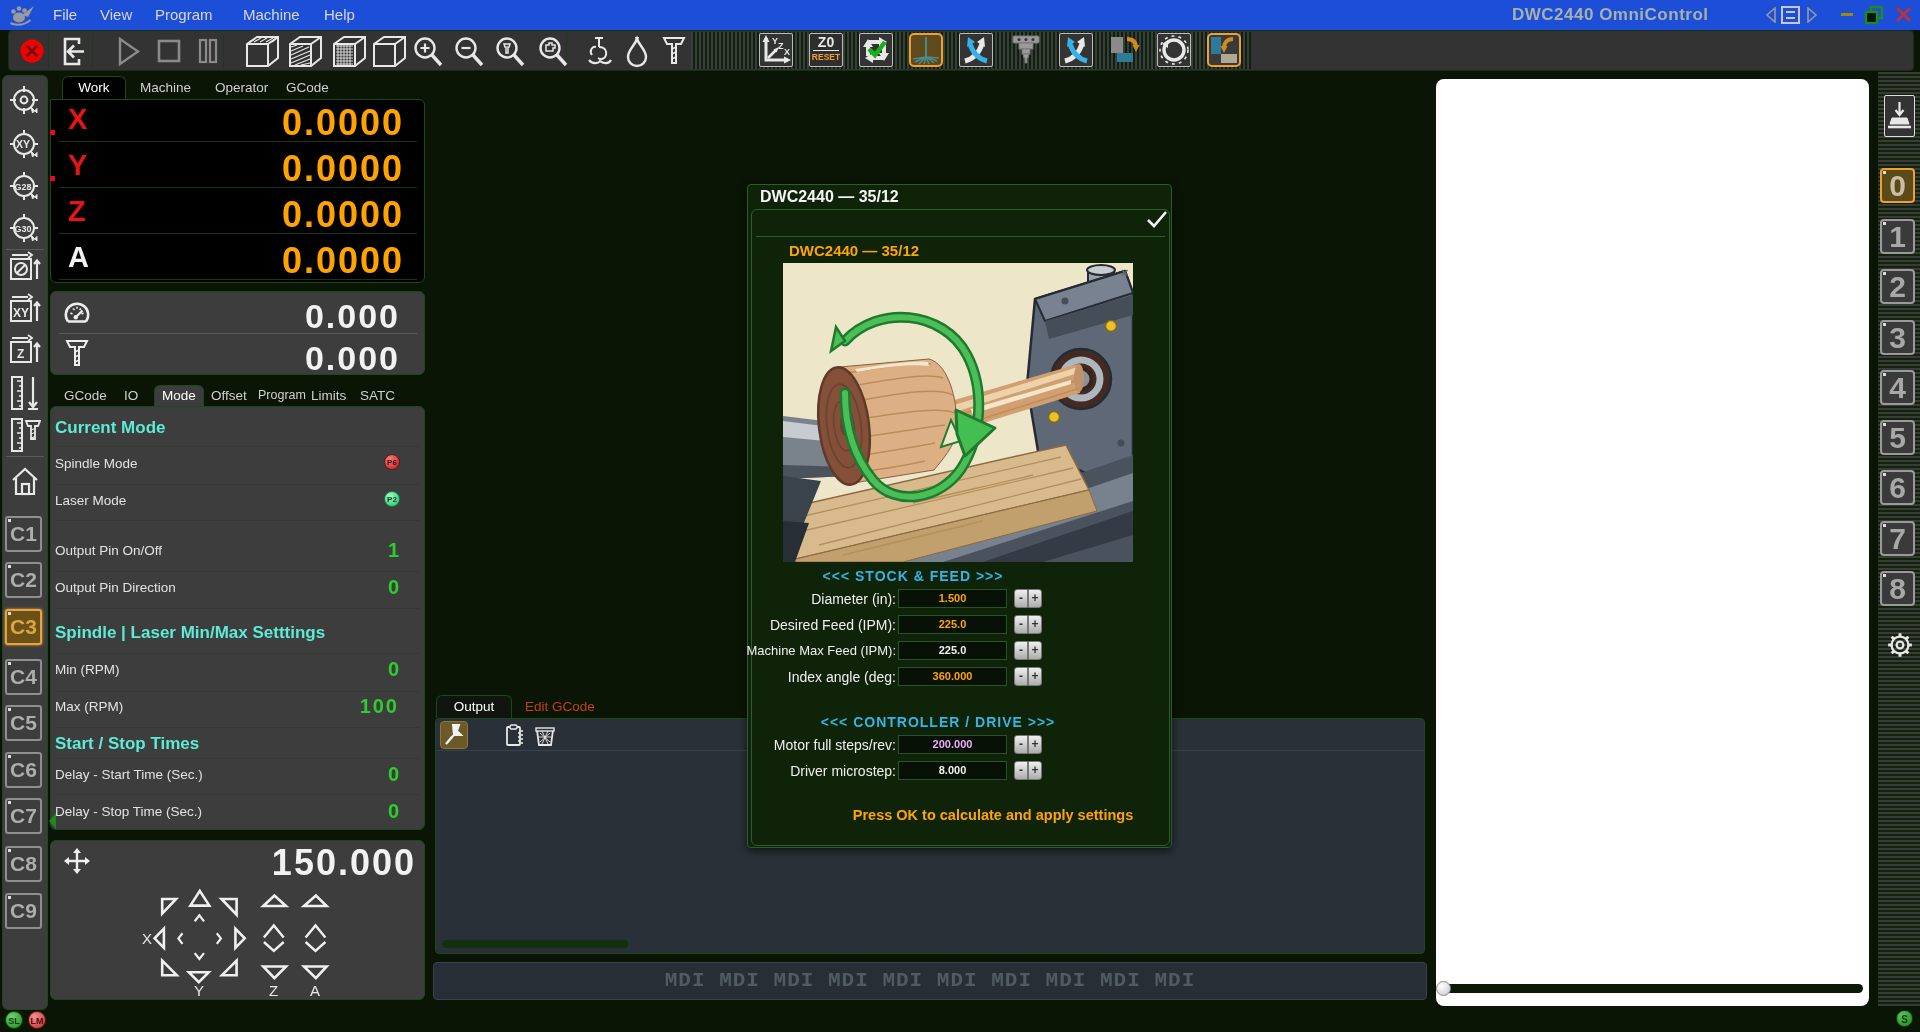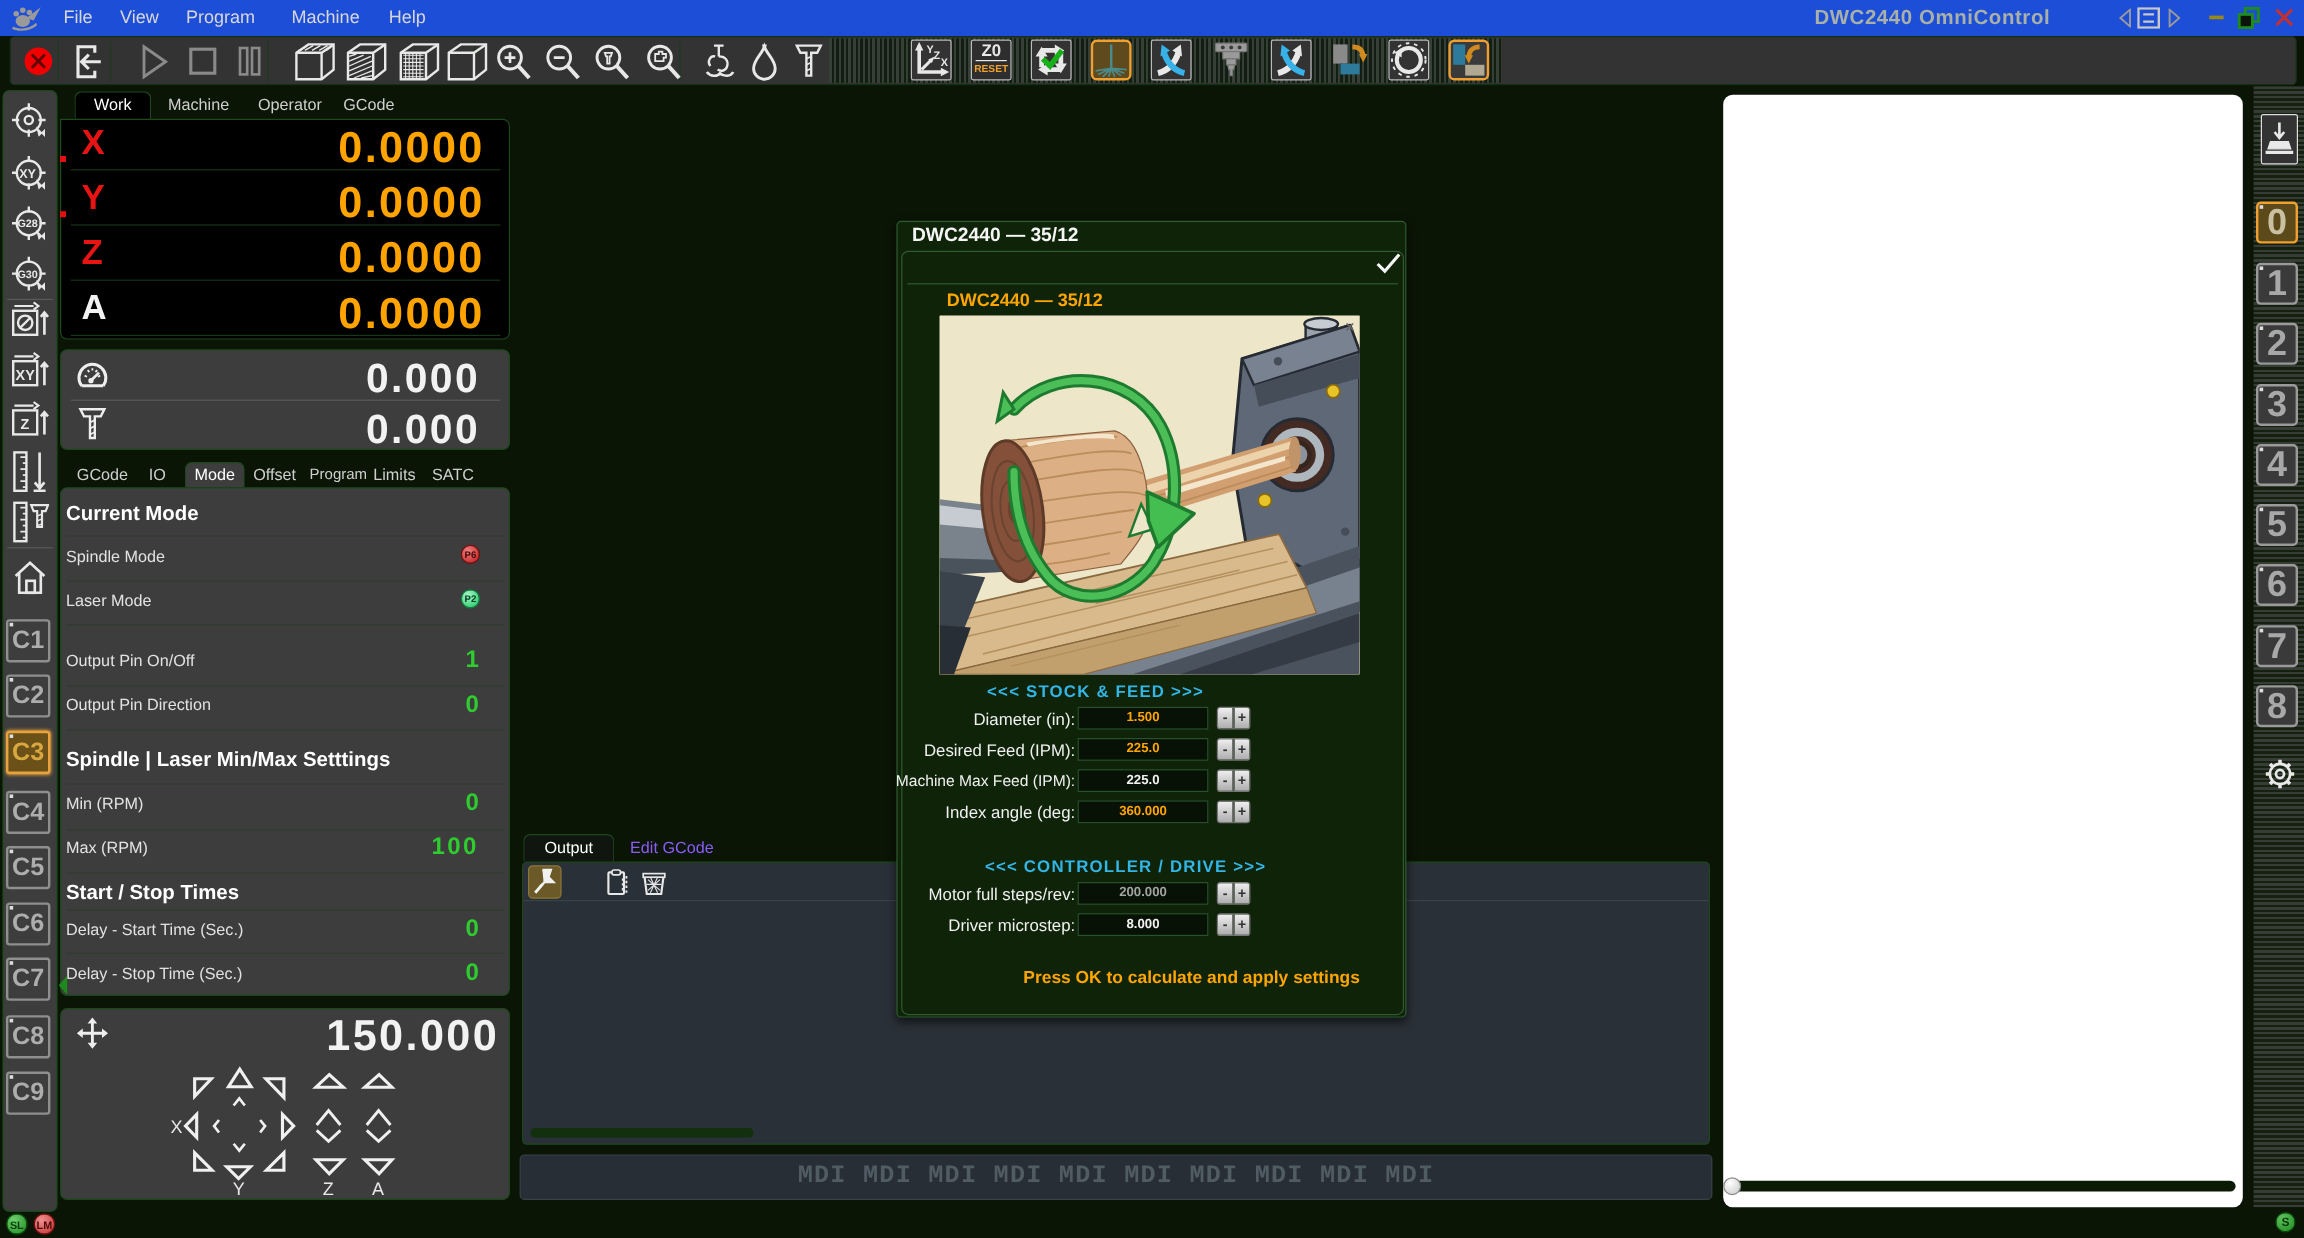--- a/index.html
+++ b/index.html
@@ -20,21 +20,21 @@
   background:#3D3D3D; color:#ADADAD; font-weight:bold; font-size:21px; text-align:center; line-height:32px; }
 .cbtn::before { content:""; position:absolute; left:1px; top:1px; width:3px; height:3px; background:#DDD; }
 #c3 { border-color:#E8A33D; background:#6B5018; color:#D8A840; box-shadow:0 0 3px #E8A33D; }
 .gpanel { position:absolute; background:#3D3D3D; border:1px solid #1C481C; border-radius:6px; }
 .tabtxt { position:absolute; color:#CFCFCF; font-size:13.5px; }
 #dro { left:50px; top:99px; width:375px; height:184px; background:#000; border:1px solid #1C481C; border-radius:0 6px 6px 6px; }
 .droline { position:absolute; left:8px; width:358px; height:1px; background:#173517; }
 .droletter { position:absolute; left:17px; font-size:29px; font-weight:bold; }
 .droval { position:absolute; right:20px; font-size:36px; font-weight:bold; color:#FFA300; letter-spacing:2px; }
 .mrow { position:absolute; left:4px; color:#E2E2E2; font-size:13.5px; }
-.mhead { position:absolute; left:4px; color:#ffffff; font-size:17px; font-weight:bold; }
+.mhead { position:absolute; left:4px; color:#5eead4; font-size:17px; font-weight:bold; }
 .mval { position:absolute; right:25px; color:#2ECC2E; font-size:20px; font-weight:bold; }
 .mline { position:absolute; left:4px; width:365px; height:1px; background:#313B31; }
 #dialog { left:747px; top:184px; width:425px; height:664px; background:#0F2309; border:1px solid #2F5B2F; border-radius:4px; box-shadow:0 3px 8px rgba(0,0,0,0.6); }
 #dinner { position:absolute; left:3px; top:24px; width:419px; height:637px; border:1px solid #2F5B2F; border-radius:6px; }
 .cyan { position:absolute; color:#33B5E5; font-weight:bold; font-size:14px; letter-spacing:1px; }
 .flabel { position:absolute; color:#F0F0F0; font-size:14px; text-align:right; right:275px; white-space:nowrap; }
 .fbox { position:absolute; left:150px; width:109px; height:19px; background:#071106; border:1px solid #27522A; font-size:11px; text-align:center; line-height:17px; font-weight:bold;}
 .fbtns { position:absolute; left:266px; width:29px; height:19px; }
 .fbtn { position:absolute; top:0; width:14px; height:19px; background:linear-gradient(#EFEFEF,#ADADAD); border:1px solid #777; color:#333; font-size:12px; font-weight:bold; text-align:center; line-height:17px; }
 #outpanel { left:433px; top:695px; width:994px; height:261px; }
@@ -498,21 +498,21 @@
           <text x="55" y="111">Y</text>
           <text x="130" y="111">Z</text>
           <text x="171" y="111">A</text>
     </g>
   </svg>
 </div>
 
 
 <div id="outpanel" class="abs">
   <div class="abs" style="left:3px;top:0;width:76px;height:23px;background:#10150F;border:1px solid #1C481C;border-bottom:none;border-radius:6px 6px 0 0;color:#FFF;font-size:13.5px;text-align:center;line-height:22px;">Output</div>
-  <span class="tabtxt" style="left:92px;top:4px;color:#8b5cf6">Edit GCode</span>
+  <span class="tabtxt" style="left:92px;top:4px;color:#c2410c">Edit GCode</span>
   <div id="outcontent">
     <div class="abs" style="left:0px;top:0px;width:988px;height:32px;border-bottom:1px solid #39414A;"></div>
     <div class="abs" style="left:4px;top:2px;width:28px;height:28px;background:#6B5A28;border:1px solid #8A7838;border-radius:4px;">
       <svg width="26" height="26" viewBox="0 0 26 26">
             <path d="M11 3 L18 3 L16 9 L20 13 L12 13 Z" fill="#F2F2F2"></path>
             <path d="M11 3 L18 3 L16 9 L20 13 L12 13 M9 17 L13 13" stroke="#F2F2F2" stroke-width="2" fill="none"></path>
             <path d="M5 22 L11 15" stroke="#F2F2F2" stroke-width="2.4"></path>
           </svg>
     </div>
     <svg class="abs" style="left:68px;top:5px" width="22" height="24" viewBox="0 0 22 24">
@@ -657,21 +657,21 @@
         <div class="fbtn" style="left:14px;border-radius:0 3px 3px 0;">+</div>
       </div>
   <div class="flabel" style="top:484px;">Index angle (deg:</div>
   <div class="fbox" style="top:482px;color:#FFA500;">360.000</div>
   <div class="fbtns" style="top:482px;">
         <div class="fbtn" style="left:0;border-radius:3px 0 0 3px;">-</div>
         <div class="fbtn" style="left:14px;border-radius:0 3px 3px 0;">+</div>
       </div>
   <div class="cyan" style="left:0;top:529px;width:380px;text-align:center;">&lt;&lt;&lt; CONTROLLER / DRIVE &gt;&gt;&gt;</div>
   <div class="flabel" style="top:552px;">Motor full steps/rev:</div>
-  <div class="fbox" style="top:550px;color:#a3a3a3;">200.000</div>
+  <div class="fbox" style="top:550px;color:#f0abfc;">200.000</div>
   <div class="fbtns" style="top:550px;">
         <div class="fbtn" style="left:0;border-radius:3px 0 0 3px;">-</div>
         <div class="fbtn" style="left:14px;border-radius:0 3px 3px 0;">+</div>
       </div>
   <div class="flabel" style="top:578px;">Driver microstep:</div>
   <div class="fbox" style="top:576px;color:#F2F2F2;">8.000</div>
   <div class="fbtns" style="top:576px;">
         <div class="fbtn" style="left:0;border-radius:3px 0 0 3px;">-</div>
         <div class="fbtn" style="left:14px;border-radius:0 3px 3px 0;">+</div>
       </div>

